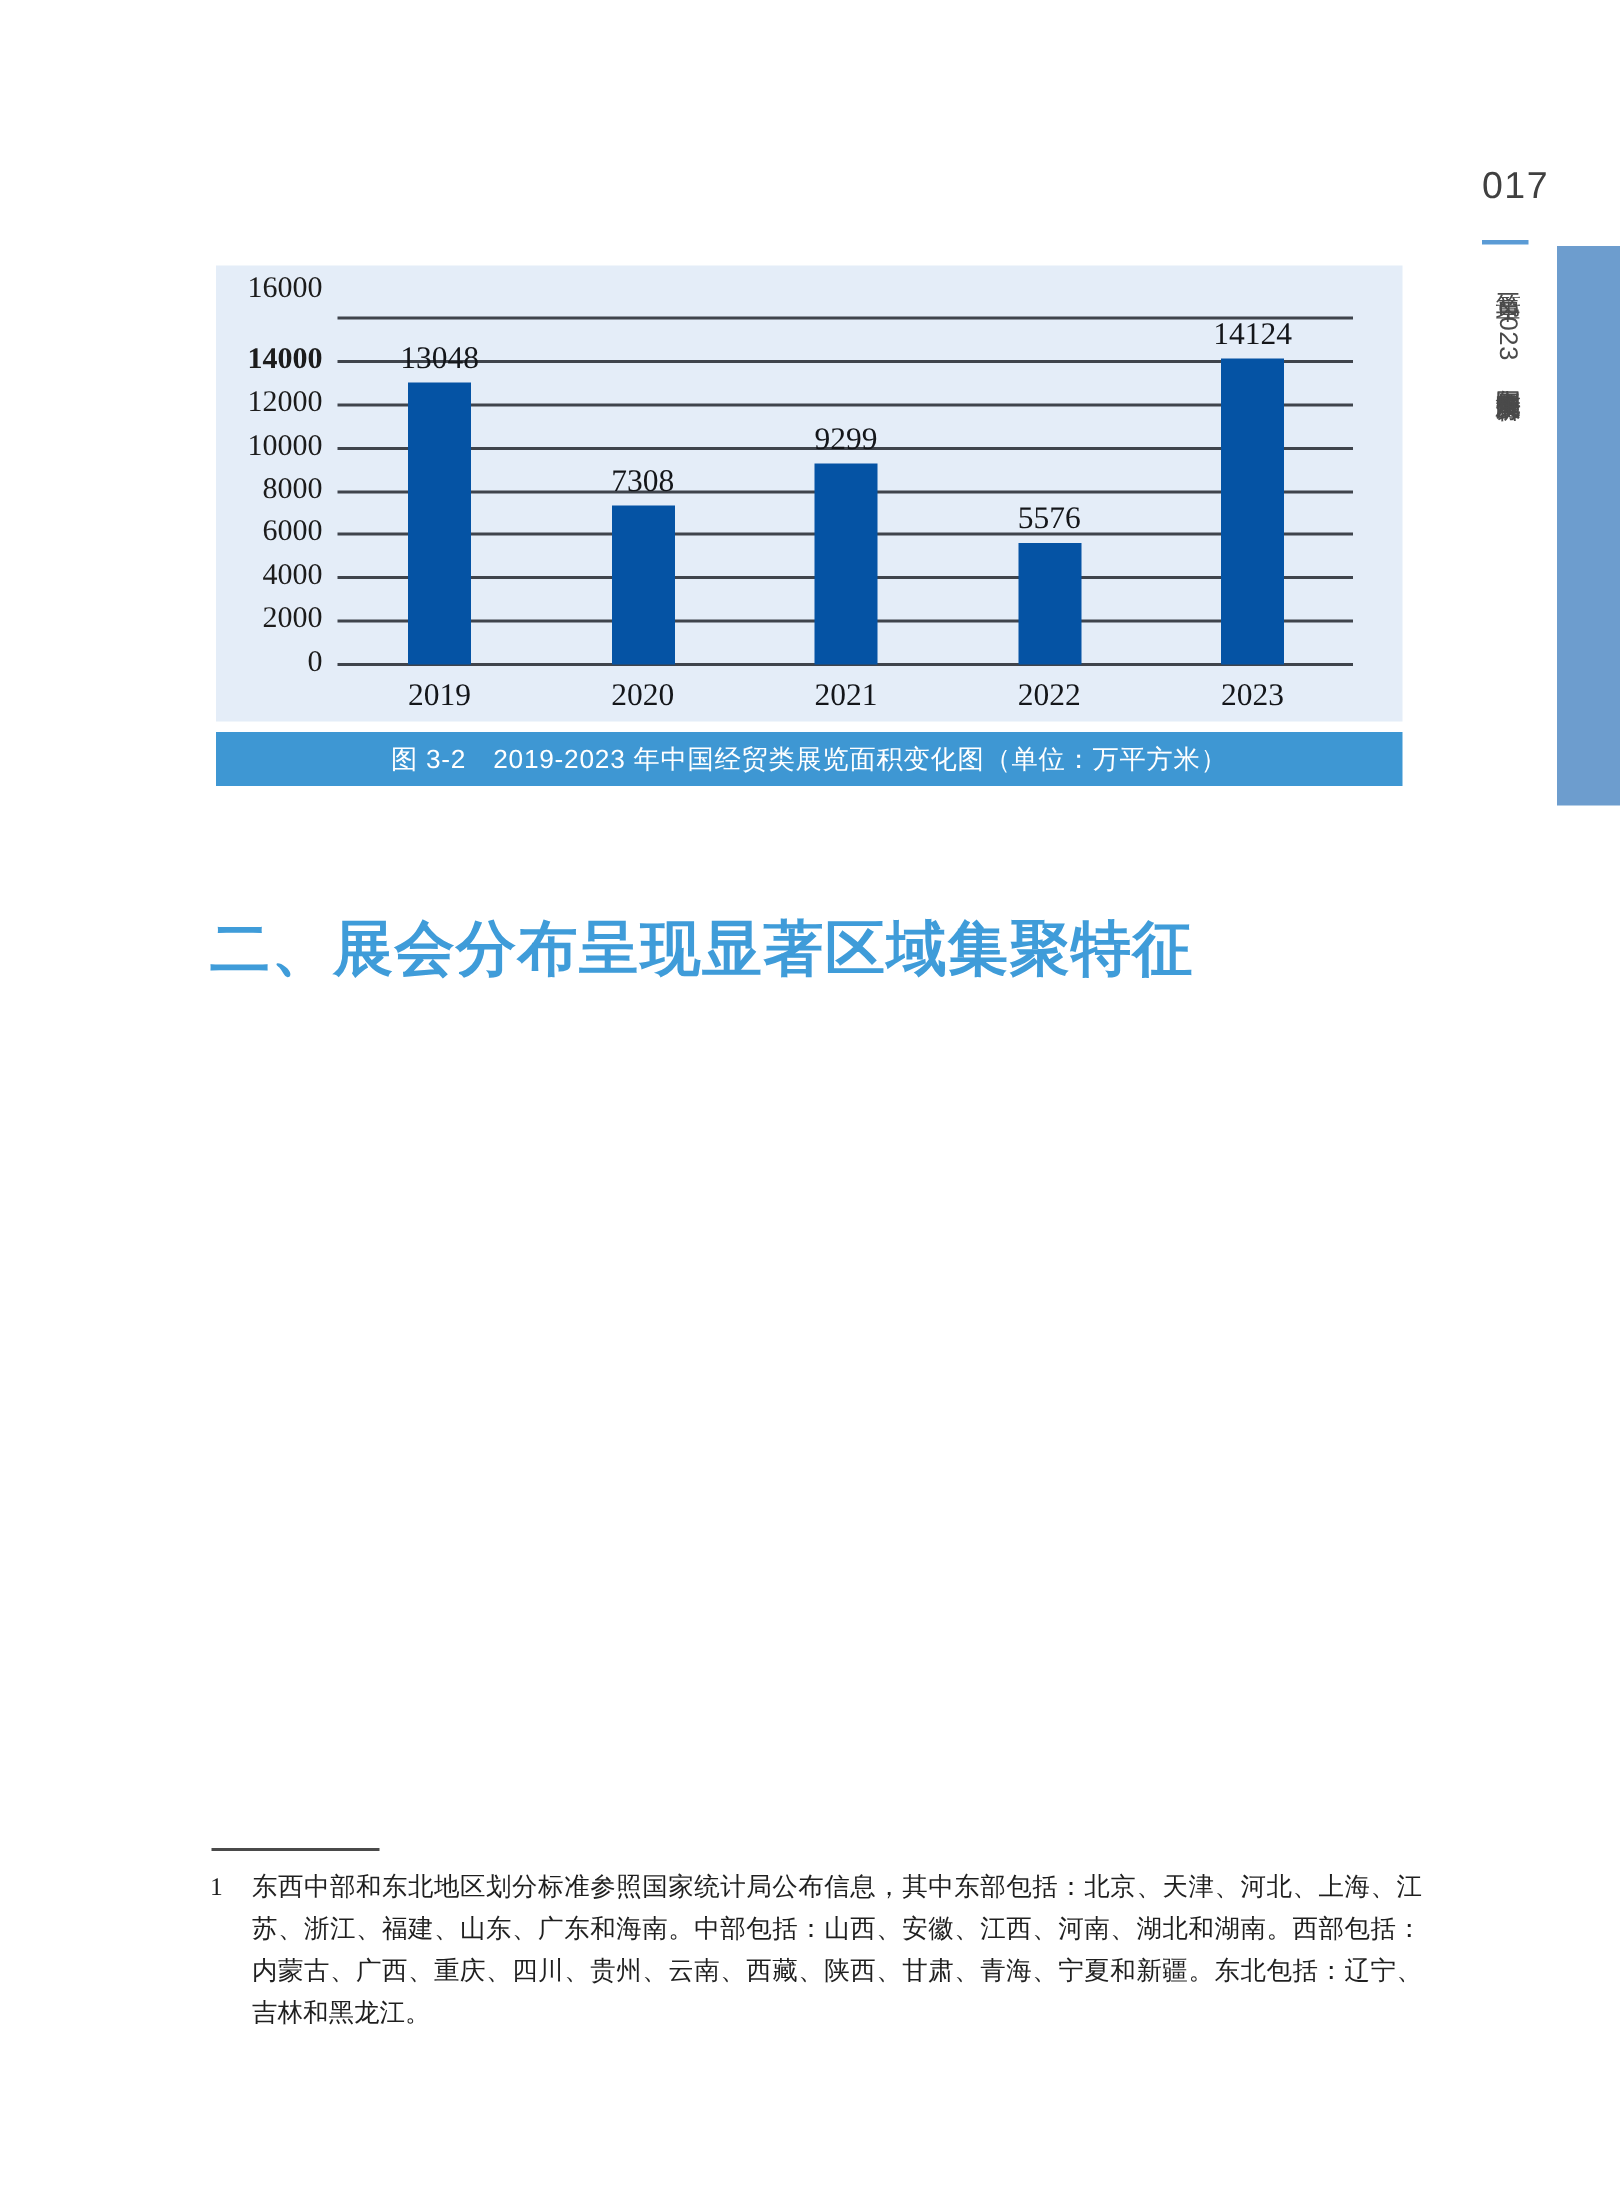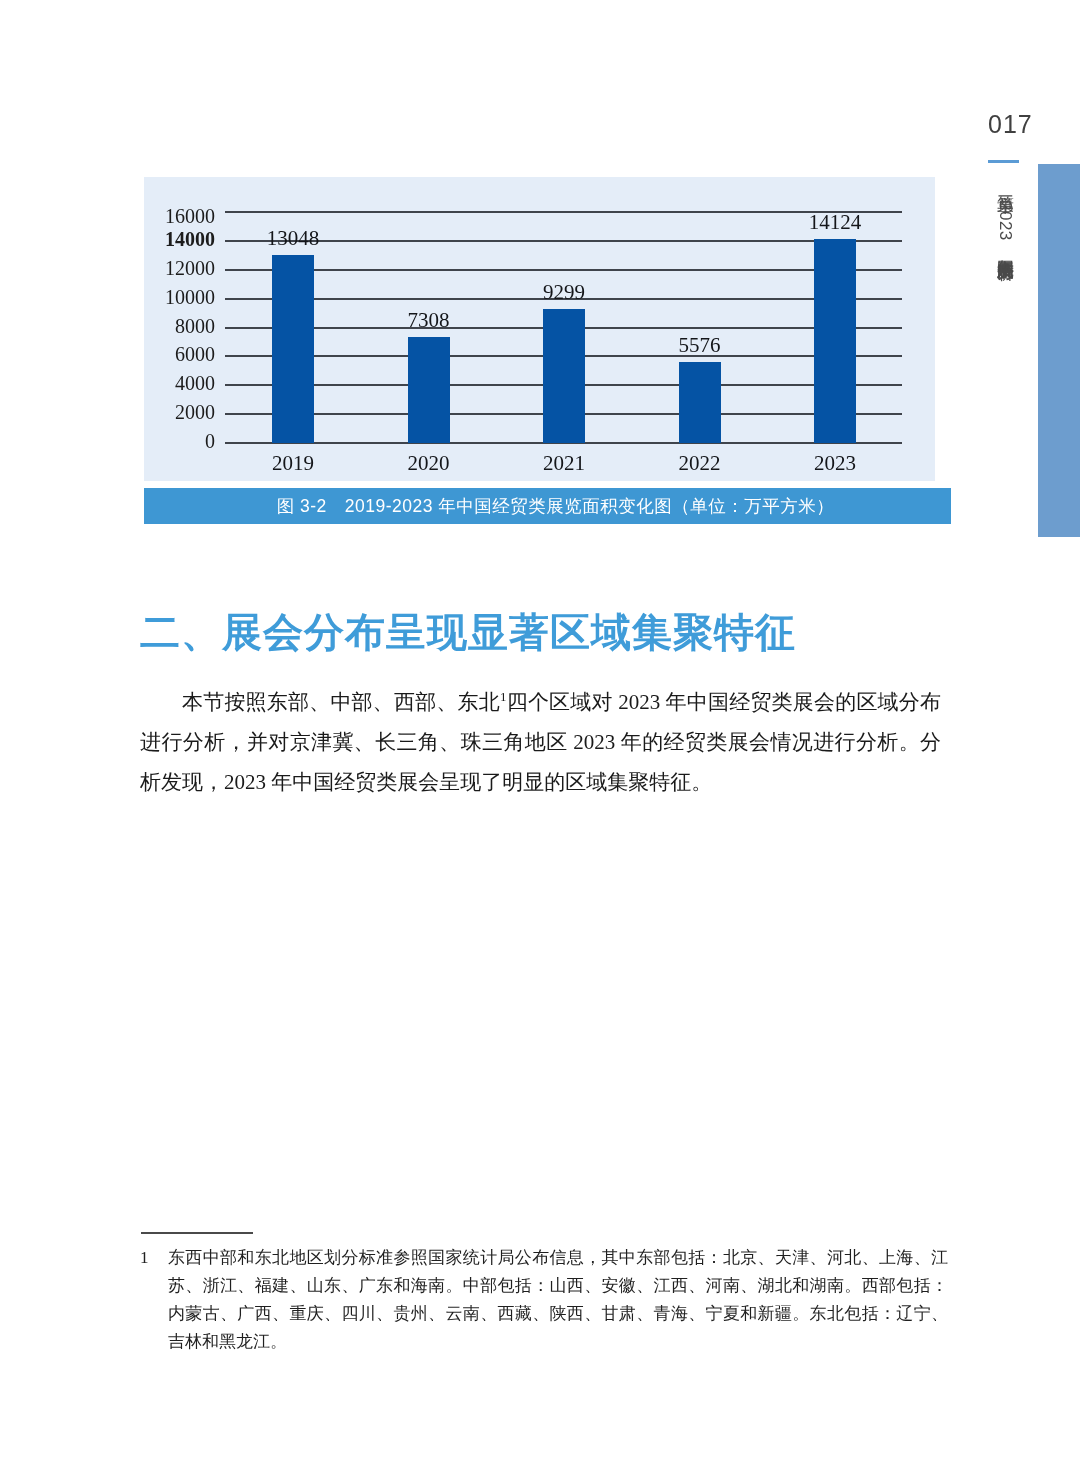--- a/index.html
+++ b/index.html
@@ -38,21 +38,21 @@
   .bar-value{
     position:absolute;text-align:center;font-size:21px;color:#14161a;
     font-family:"Liberation Serif","DejaVu Serif",serif;
   }
   .xtick{
     position:absolute;text-align:center;font-size:21px;color:#14161a;
     font-family:"Liberation Serif","DejaVu Serif",serif;
   }
   .chart-caption-bar{
     left:144px;top:488px;width:791px;height:36px;background:#3e97d3;
-    display:flex;align-items:center;justify-content:center;padding-left:16px;
+    display:flex;align-items:center;justify-content:center;
   }
   .chart-caption-text{
     color:#ffffff;font-family:"Liberation Sans","DejaVu Sans",sans-serif;
     font-size:17.5px;letter-spacing:0.5px;
   }
 
   
   .section-heading{
     left:140px;top:605px;width:820px;
     font-family:"Liberation Sans","DejaVu Sans",sans-serif;
@@ -95,21 +95,21 @@
       <div class="ytick" style="left: 0px; width: 71px; top: 166.375px;">6000</div>
       <div class="gridline" style="left: 81px; width: 677px; top: 149.5px;"></div>
       <div class="ytick" style="left: 0px; width: 71px; top: 137.5px;">8000</div>
       <div class="gridline" style="left: 81px; width: 677px; top: 120.625px;"></div>
       <div class="ytick" style="left: 0px; width: 71px; top: 108.625px;">10000</div>
       <div class="gridline" style="left: 81px; width: 677px; top: 91.75px;"></div>
       <div class="ytick" style="left: 0px; width: 71px; top: 79.75px;">12000</div>
       <div class="gridline" style="left: 81px; width: 677px; top: 62.875px;"></div>
       <div class="ytick" style="left: 0px; width: 71px; top: 50.875px; font-weight: bold;">14000</div>
       <div class="gridline" style="left: 81px; width: 677px; top: 34px;"></div>
-      <div class="ytick" style="left: 0px; width: 71px; top: 28px;">16000</div>
+      <div class="ytick" style="left: 0px; width: 71px; top: 4px;">16000</div>
       <div class="bar" style="left: 128px; width: 42px; top: 77.6195px; height: 188.381px; background: rgb(5, 83, 164);"></div>
       <div class="bar-value" style="left: 99px; width: 100px; top: 48.6195px;">13048</div>
       <div class="xtick" style="left: 99px; width: 100px; top: 274px;">2019</div>
       <div class="bar" style="left: 263.5px; width: 42px; top: 160.491px; height: 105.509px; background: rgb(5, 83, 164);"></div>
       <div class="bar-value" style="left: 234.5px; width: 100px; top: 131.491px;">7308</div>
       <div class="xtick" style="left: 234.5px; width: 100px; top: 274px;">2020</div>
       <div class="bar" style="left: 399px; width: 42px; top: 131.746px; height: 134.254px; background: rgb(5, 83, 164);"></div>
       <div class="bar-value" style="left: 370px; width: 100px; top: 102.746px;">9299</div>
       <div class="xtick" style="left: 370px; width: 100px; top: 274px;">2021</div>
       <div class="bar" style="left: 534.5px; width: 42px; top: 185.496px; height: 80.5035px; background: rgb(5, 83, 164);"></div>
@@ -121,20 +121,19 @@
     </div>
 </div>
 
 <div class="abs chart-caption-bar">
   <span class="chart-caption-text">图 3-2　2019-2023 年中国经贸类展览面积变化图（单位：万平方米）</span>
 </div>
 
 <div class="abs section-heading">二、展会分布呈现显著区域集聚特征</div>
 
 <div class="abs body-text">
-  <p><span>本节按照东部、中部、西部、东北</span><sup>1</sup><span>四个区域对 2023 年中国经贸类展会的区域分布进行分析，并对京津冀、长三角、珠三角地区 2023 年的经贸类展会情况进行分析。分析发现，2023 年中国经贸类展会呈现了明显的区域集聚特征。</span></p>
 </div>
 
 <div class="abs footnote-divider"></div>
 <div class="abs footnote">
   <div class="footnote-number">1</div>
   <div class="footnote-text">东西中部和东北地区划分标准参照国家统计局公布信息，其中东部包括：北京、天津、河北、上海、江苏、浙江、福建、山东、广东和海南。中部包括：山西、安徽、江西、河南、湖北和湖南。西部包括：内蒙古、广西、重庆、四川、贵州、云南、西藏、陕西、甘肃、青海、宁夏和新疆。东北包括：辽宁、吉林和黑龙江。</div>
 </div>
 
 </body></html>

